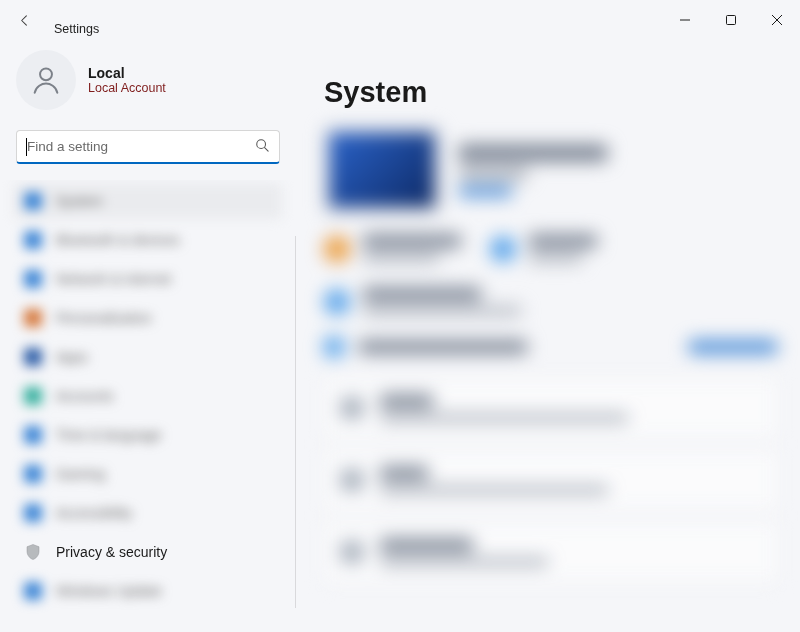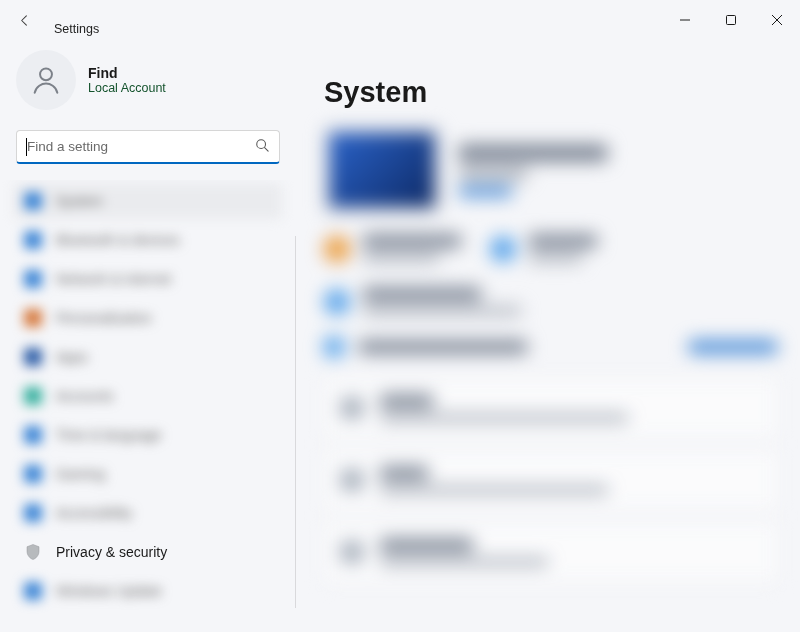--- a/index.html
+++ b/index.html
@@ -59,21 +59,21 @@
     margin-bottom: 20px;
   }
   .avatar {
     width: 60px; height: 60px;
     border-radius: 50%;
     background: #eceef2;
     display: flex; align-items: center; justify-content: center;
   }
   .profile-text { margin-left: 12px; }
   .profile-name { font-size: 14px; font-weight: 600; }
-  .profile-sub { font-size: 12.5px; color: #14532d; }
+  .profile-sub { font-size: 12.5px; color: #7f1d1d; }
 
   .search-wrap {
     padding: 0 16px;
     margin-bottom: 16px;
   }
   .search {
     position: relative;
     width: 100%;
     height: 34px;
     background: #fff;
@@ -229,21 +229,21 @@
 
   <div class="sidebar">
     <div class="profile">
       <div class="avatar">
         <svg width="34" height="34" viewBox="0 0 24 24">
           <circle cx="12" cy="8" r="4.2" fill="none" stroke="#7c8189" stroke-width="1.4"></circle>
           <path d="M4 21c1-4.5 5-6.5 8-6.5s7 2 8 6.5" fill="none" stroke="#7c8189" stroke-width="1.4" stroke-linecap="round"></path>
         </svg>
       </div>
       <div class="profile-text">
-        <div class="profile-name">Find</div>
+        <div class="profile-name">Local</div>
         <div class="profile-sub">Local Account</div>
       </div>
     </div>
 
     <div class="search-wrap">
       <div class="search">
         <span class="caret"></span>
         <input placeholder="Find a setting" style="">
         <span class="icon">
           <svg width="14" height="14" viewBox="0 0 16 16">

